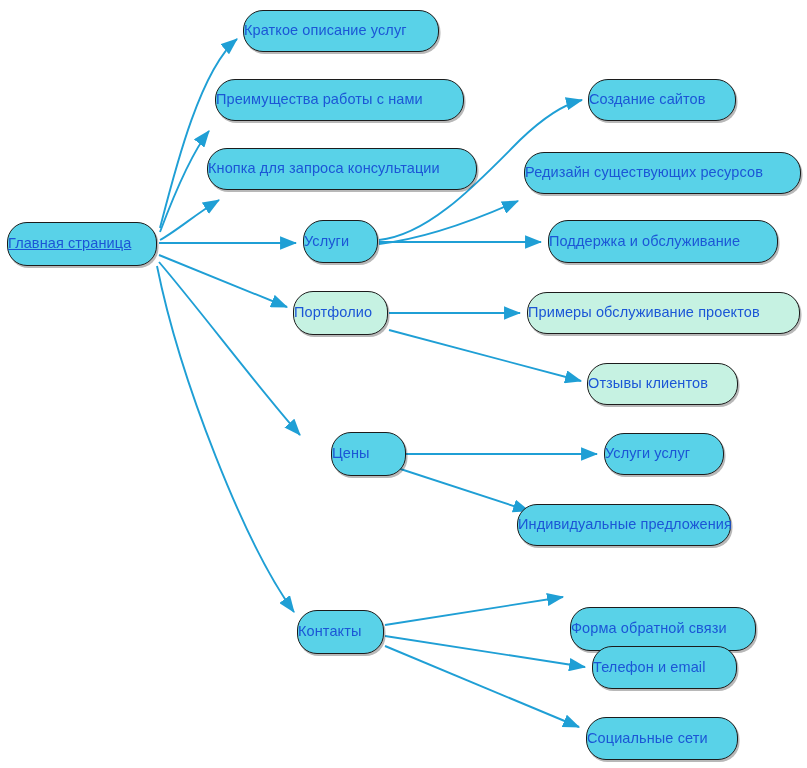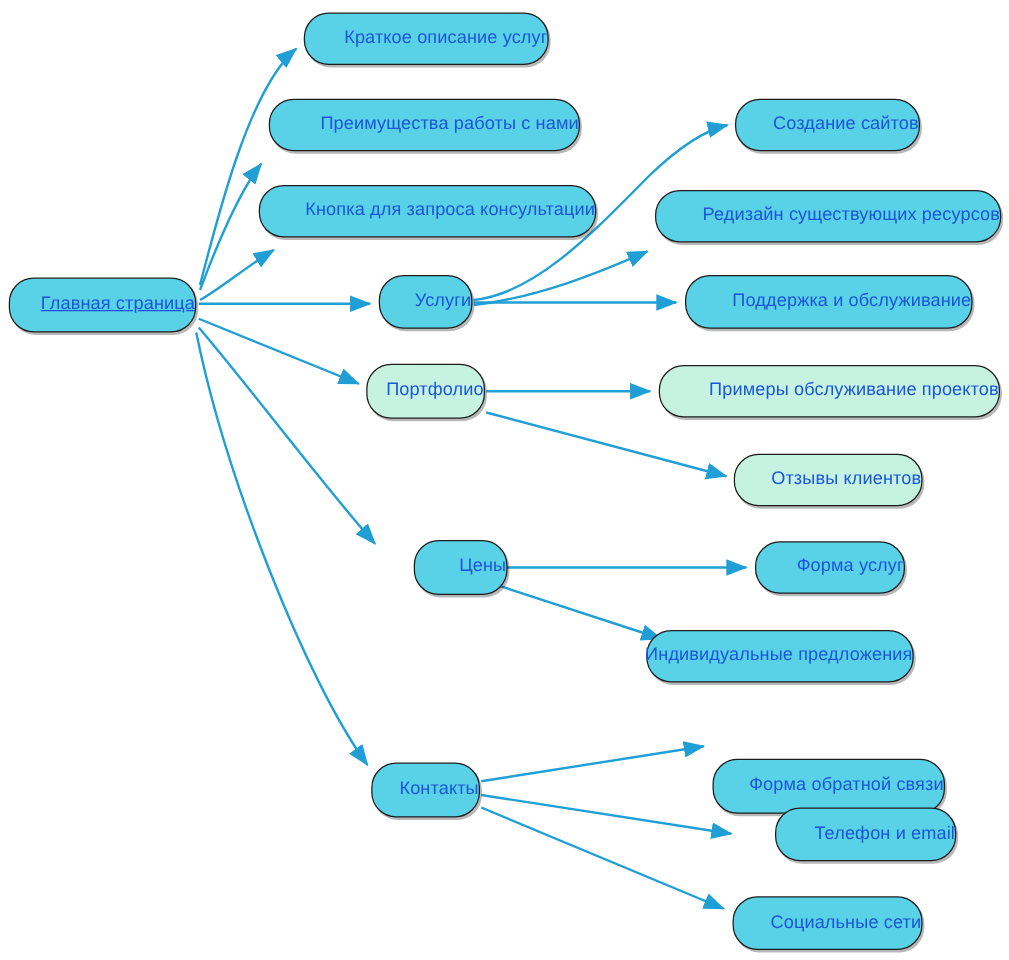--- a/index.html
+++ b/index.html
@@ -24,21 +24,21 @@
     top: 0;
     width: 807px;
     height: 768px;
     pointer-events: none;
   }
   .node {
     position: absolute;
     box-sizing: border-box;
     display: flex;
     align-items: center;
-    justify-content: flex-end;
+    justify-content: flex-start;
     border-radius: 20px;
     border: 1.6px solid #1c1c1c;
     font-size: 14.5px;
     line-height: 1.1;
     color: #1b56d6;
     white-space: nowrap;
     letter-spacing: 0.1px;
     box-shadow: 1.5px 2px 0 rgba(20,20,20,0.30);
   }
   .fill-cyan  { background: #59d2e8; }
@@ -110,32 +110,32 @@
       <div class="node fill-mint" style="left: 527px; top: 292px; width: 273px; height: 42px;">
         <span class="node-label">Примеры обслуживание проектов</span>
       </div>
       <div class="node fill-mint" style="left: 587px; top: 363px; width: 151px; height: 42px;">
         <span class="node-label">Отзывы клиентов</span>
       </div>
       <div class="node fill-cyan" style="left: 303px; top: 432px; width: 75px; height: 44px; margin-left: 28px;">
         <span class="node-label">Цены</span>
       </div>
       <div class="node fill-cyan" style="left: 604px; top: 433px; width: 120px; height: 42px;">
-        <span class="node-label">Форма услуг</span>
+        <span class="node-label">Услуги услуг</span>
       </div>
       <div class="node fill-cyan" style="left: 517px; top: 504px; width: 214px; height: 42px;">
         <span class="node-label">Индивидуальные предложения</span>
       </div>
       <div class="node fill-cyan" style="left: 297px; top: 610px; width: 87px; height: 44px;">
         <span class="node-label">Контакты</span>
       </div>
       <div class="node fill-cyan" style="left: 570px; top: 573px; width: 186px; height: 44px; margin-top: 34px;">
         <span class="node-label">Форма обратной связи</span>
       </div>
-      <div class="node fill-cyan" style="left: 620px; top: 646px; width: 145px; height: 43px;">
+      <div class="node fill-cyan" style="left: 592px; top: 646px; width: 145px; height: 43px;">
         <span class="node-label">Телефон и email</span>
       </div>
       <div class="node fill-cyan" style="left: 586px; top: 717px; width: 152px; height: 43px;">
         <span class="node-label">Социальные сети</span>
       </div>
     </div>
 
 </div>
 
 </body></html>

